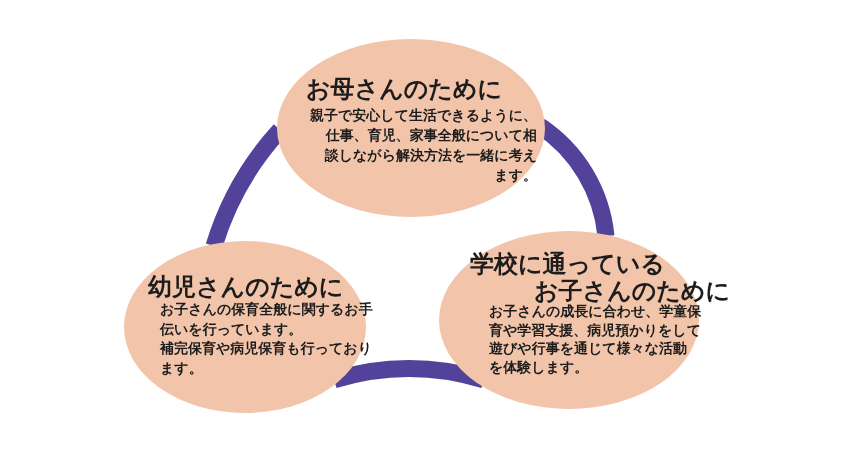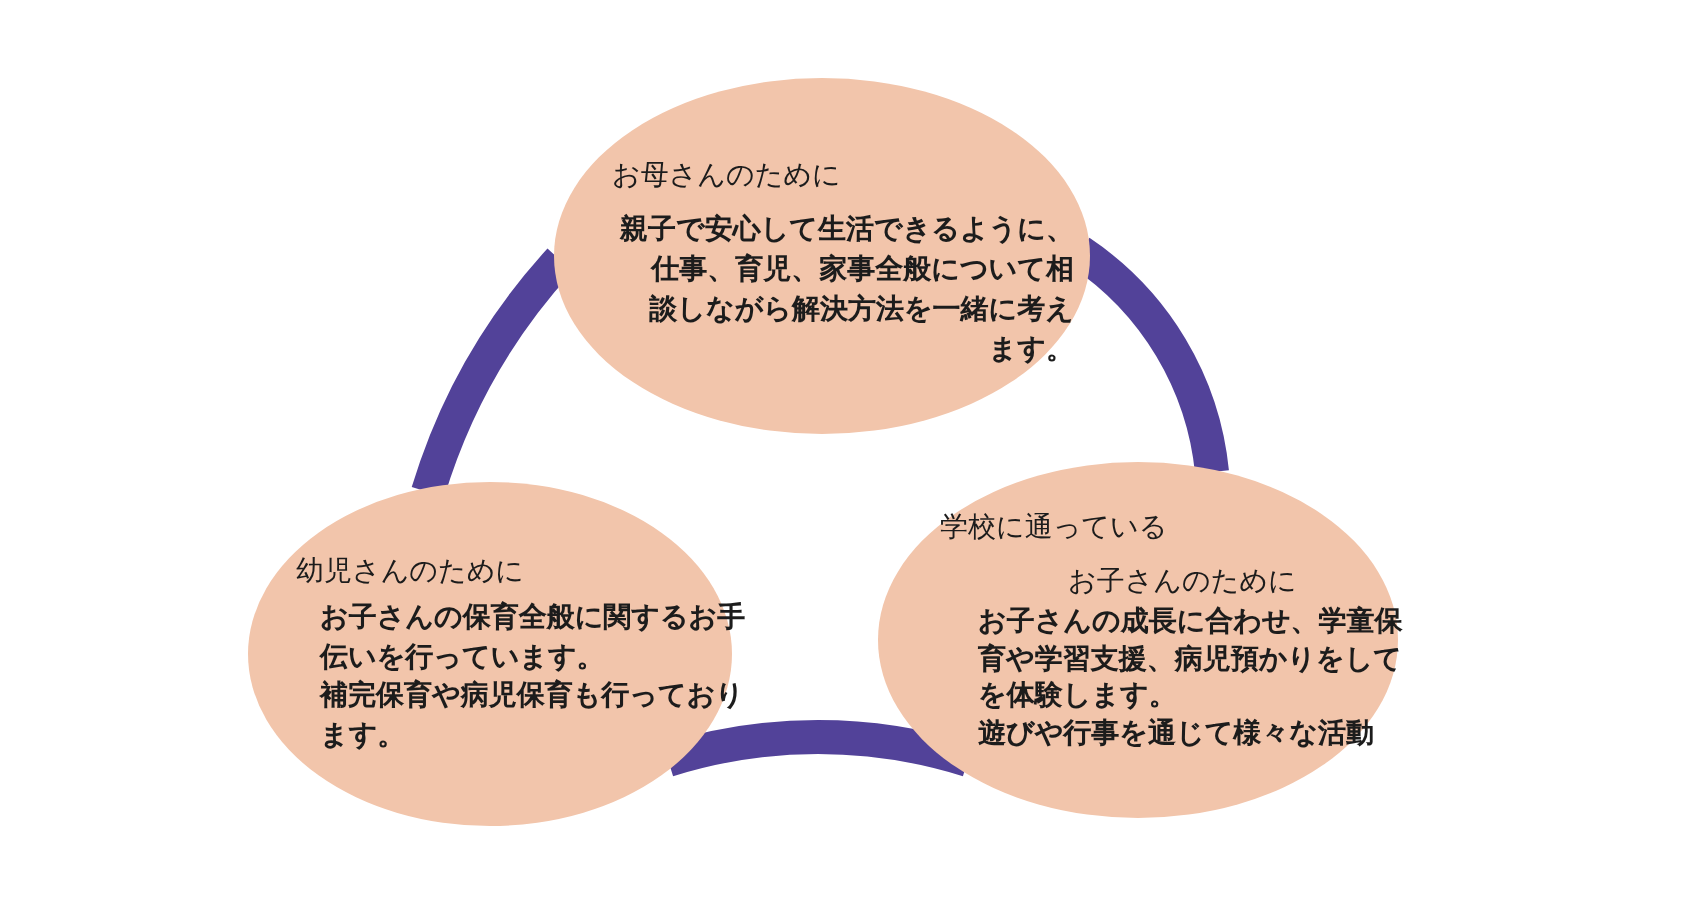--- a/index.html
+++ b/index.html
@@ -5,21 +5,21 @@
   :root{
     --background:#ffffff; --bubble:#f2c5ab; --ring:#524299; --text:#1c1c1c;
   }
   html,body{margin:0;padding:0;}
   body{background:var(--background);font-family:"Liberation Serif","DejaVu Serif",serif;}
   .stage{position:relative;width:850px;height:450px;overflow:hidden;background:var(--background);}
   .stage svg{position:absolute;left:0;top:0;width:850px;height:450px;}
   .ring-arc{fill:none;stroke:var(--ring);stroke-width:17;stroke-linecap:butt;}
   .bubble{fill:var(--bubble);stroke:none;}
   .tb{position:absolute;color:var(--text);}
-  .title{font-weight:400;font-size:14px;letter-spacing:0px;white-space:nowrap;}
+  .title{font-weight:700;font-size:24px;letter-spacing:0px;white-space:nowrap;}
   .body{font-weight:600;font-size:14px;white-space:nowrap;}
   
   .tb-mothers-title{left:306px;top:78px;line-height:22px;}
   .tb-mothers-body{left:310px;top:106px;line-height:20px;text-align:right;}
   
   .tb-toddlers-title{left:148px;top:276px;line-height:22px;}
   .tb-toddlers-body{left:160px;top:300px;line-height:19.5px;}
   
   .tb-school-title{left:470px;top:251px;line-height:27px;}
   .tb-school-title .indent{padding-left:64px;}
@@ -57,17 +57,17 @@
     <div>ます。</div>
   </div>
 
   <div class="tb title tb-school-title">
     <div>学校に通っている</div>
     <div class="indent">お子さんのために</div>
   </div>
   <div class="tb body tb-school-body">
     <div>お子さんの成長に合わせ、学童保</div>
     <div>育や学習支援、病児預かりをして</div>
+    <div>遊びや行事を通じて様々な活動</div>
     <div>を体験します。</div>
-    <div>遊びや行事を通じて様々な活動</div>
   </div>
 
 </div>
 
 </body></html>

